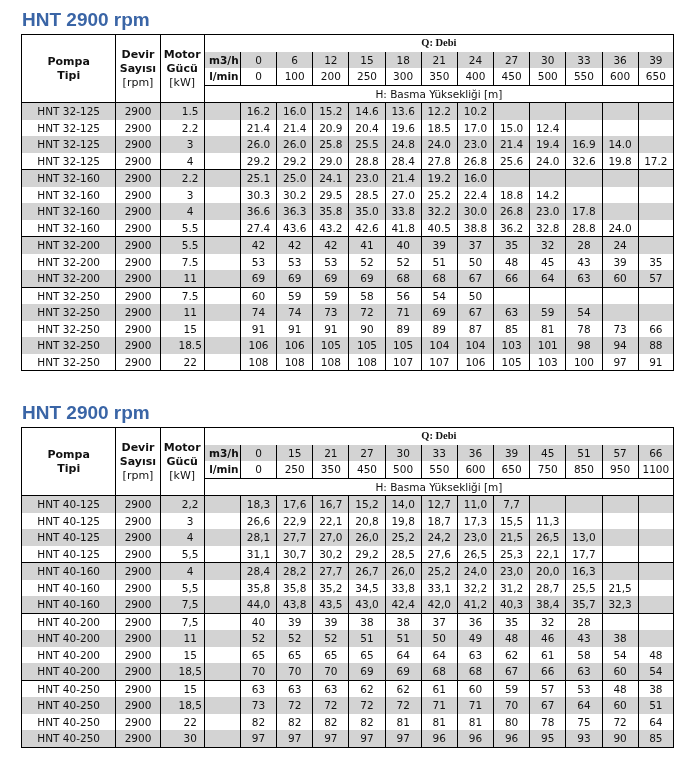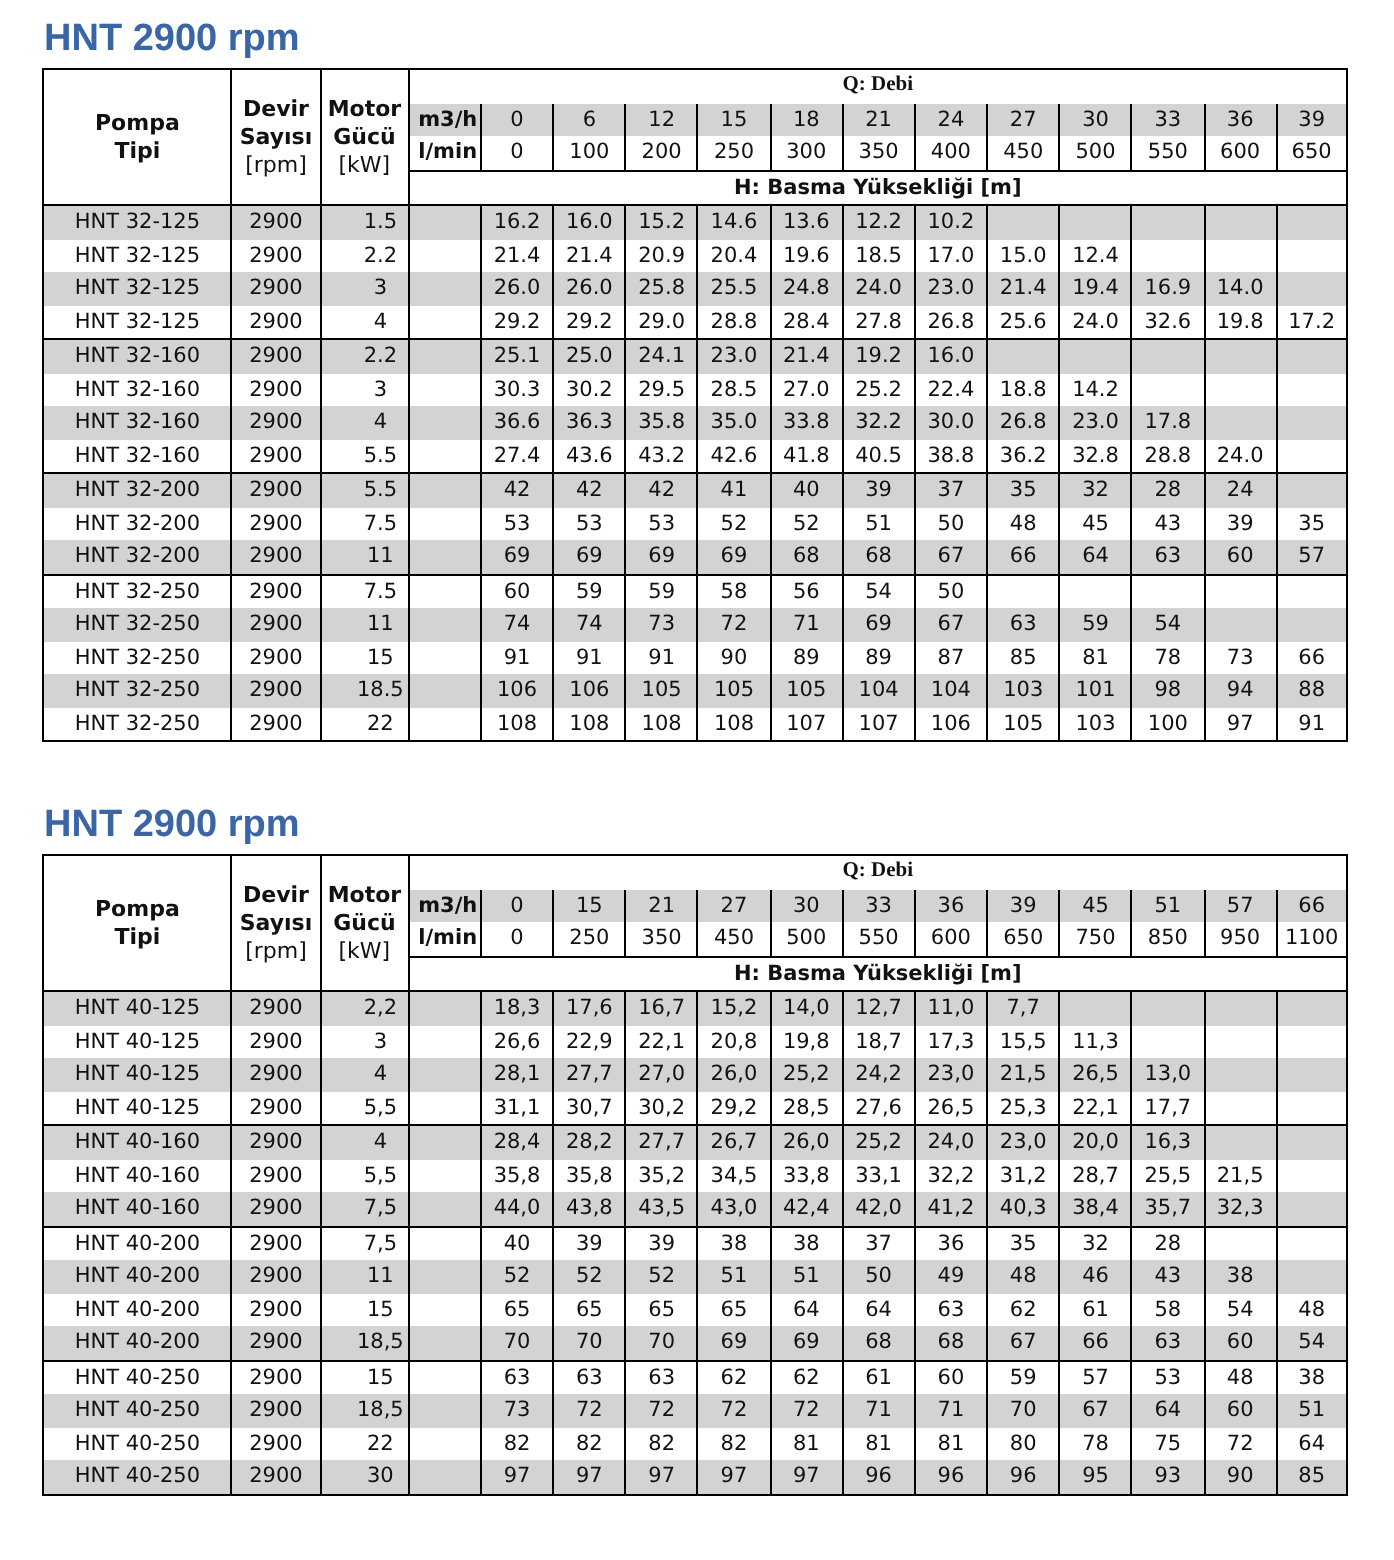--- a/index.html
+++ b/index.html
@@ -4,21 +4,21 @@
 <style>
   html, body { margin:0; padding:0; background:#ffffff; }
   body { width:697px; height:780px; position:relative; font-family:"DejaVu Sans", sans-serif; color:#111; overflow:hidden; }
   .section { position:absolute; left:21px; width:653px; }
   .title { font-family:"Liberation Sans", sans-serif; font-weight:bold; font-size:19px; color:#3a65a6; height:28px; line-height:28px; margin-left:1px; }
   table { border-collapse:collapse; table-layout:fixed; width:653px; font-family:"DejaVu Sans", sans-serif; font-size:10.5px; }
   td { padding:0; text-align:center; height:16.5px; line-height:16.5px; white-space:nowrap; overflow:hidden; }
   .outer { border:1.4px solid #000; }
   .hdr-main { font-weight:bold; font-size:11px; border:1.4px solid #000; line-height:14px; }
   .hdr-q { font-weight:bold; text-align:center; border-top:1.4px solid #000; border-right:1.4px solid #000;font-family:Liberation Serif, serif; }
-  .hdr-h { font-weight:bold; text-align:center; border-top:1.4px solid #000; border-right:1.4px solid #000; border-bottom:1.4px solid #000; }
+  .hdr-h { font-weight:normal; text-align:center; border-top:1.4px solid #000; border-right:1.4px solid #000; border-bottom:1.4px solid #000; }
   .unit { font-weight:bold; text-align:center; padding-left:3px; border-right:1.4px solid #000; }
   .flow { border-right:1px solid #000; }
   .flow.last { border-right:1.4px solid #000; }
   .shade { background:#d3d3d3; }
   .white { background:#ffffff; }
   .c-name { border-left:1.4px solid #000; border-right:1.4px solid #000; }
   .c-rpm { border-right:1.4px solid #000; }
   .c-kw { border-right:1.4px solid #000;padding-left:16px; }
   .c-gap { border-right:1px solid #000; }
   .c-v { border-right:1px solid #000; }

